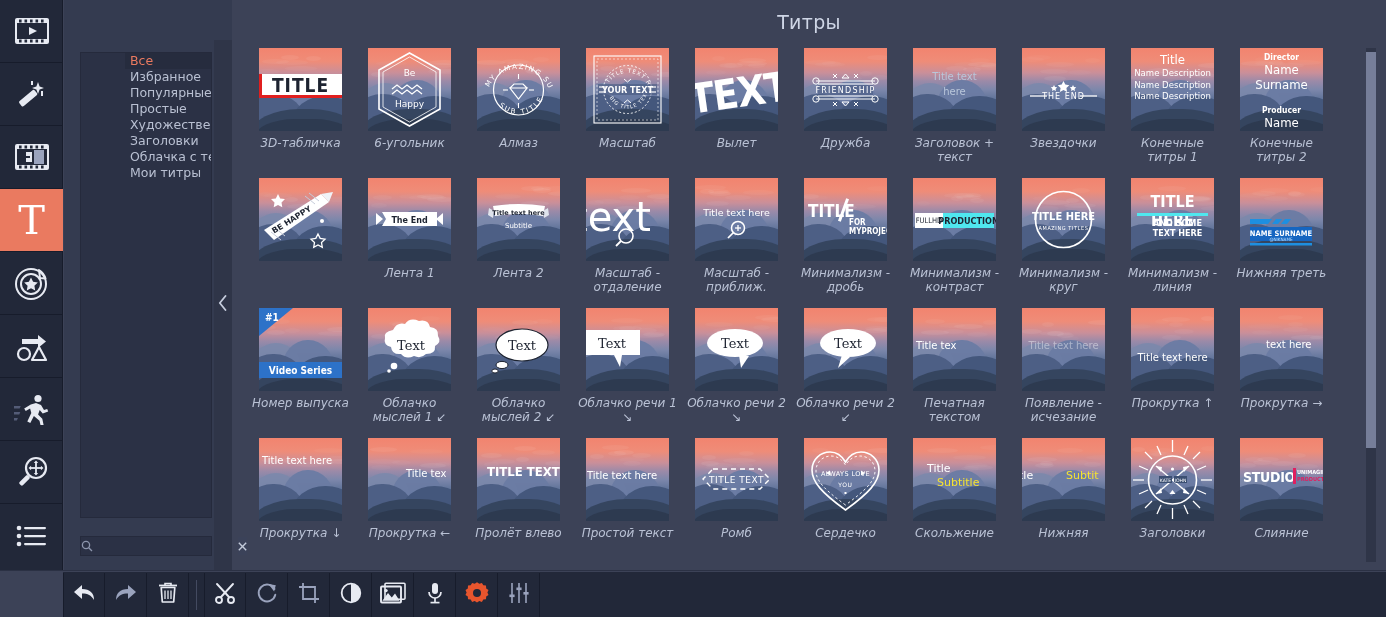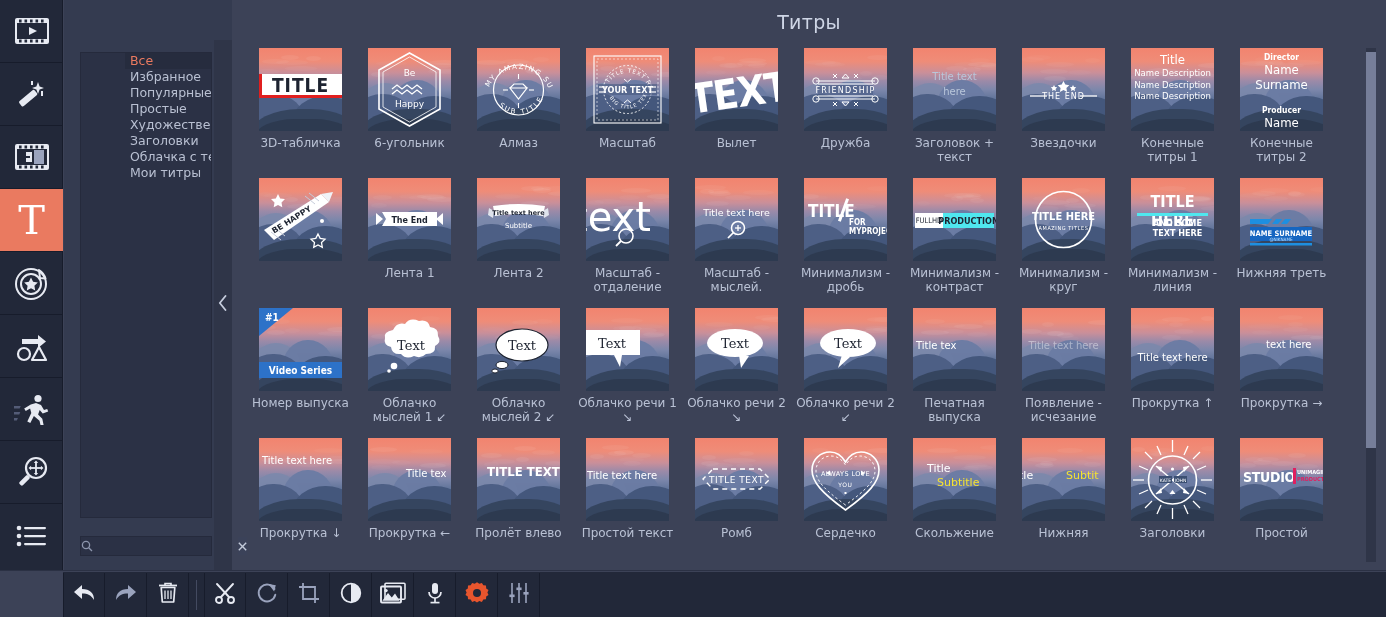--- a/index.html
+++ b/index.html
@@ -86,20 +86,21 @@
   }
   .cell { width: 109px; display: flex; flex-direction: column; align-items: center; cursor: pointer; }
   .thumb {
     width: 83px; height: 83px; position: relative; overflow: hidden;
     background: #4a5670;
   }
   .label {
     margin-top: 5px; width: 103px; text-align: center;
     font-size: 12px; line-height: 14px; color: #b9c1d4;
     height: 42px;
+    font-style: italic;
   }
   
   .sky {
     position: absolute; inset: 0;
     background:
       linear-gradient(180deg,#f2846f 0%, #ef8c78 16%, #c98f9a 30%, #9b8aa8 40%,
                       #7d87ab 50%, #5f7399 62%, #4a618c 74%, #3c5379 86%, #33455f 100%);
   }
   .mt { position: absolute; background: #6d7da3; }
   .m1 { left:-10%; top:42%; width:60%; height:30%;
@@ -728,21 +729,21 @@
             <div class="mt m5"></div>
             <div class="mt m6"></div>
             <div style="position:absolute;left:0;top:29px;width:100%;text-align:center;color:#fff;font-size:9.5px;">Title text here</div>
   <svg viewBox="0 0 83 83" style="position:absolute;inset:0" width="83" height="83">
    <circle cx="43" cy="50" r="6.5" fill="none" stroke="#fff" stroke-width="1.5"></circle>
    <line x1="38.5" y1="54.5" x2="33" y2="60" stroke="#fff" stroke-width="1.7"></line>
    <line x1="40" y1="50" x2="46" y2="50" stroke="#fff" stroke-width="1.3"></line>
               <line x1="43" y1="47" x2="43" y2="53" stroke="#fff" stroke-width="1.3"></line>
             </svg>
           </div>
-          <div class="label">Масштаб - мыслей.</div>
+          <div class="label">Масштаб - приближ.</div>
         </div>
         <div class="cell">
           <div class="thumb">
             <div class="sky"></div>
             <div class="cloud" style="left:-2.3950617283950617%;top:18.847710905349793%;width:20.70006001371742%;opacity:0.2896832990397805"></div>
             <div class="cloud" style="left:47.800925925925924%;top:31.235605281207135%;width:38.91923010973937%;opacity:0.18649982853223596"></div>
             <div class="cloud" style="left:-1.2623456790123453%;top:20.405392661179697%;width:30.710416666666667%;opacity:0.12043569958847736"></div>
             <div class="cloud" style="left:75.97067901234567%;top:10.110159465020576%;width:30.41929869684499%;opacity:0.13766375171467762"></div>
             <div class="cloud" style="left:21.72222222222222%;top:28.91780692729767%;width:39.650814471879286%;opacity:0.15398645404663924"></div>
             <div class="cloud" style="left:14.881172839506174%;top:29.3221622085048%;width:15.71360596707819%;opacity:0.29705812757201644"></div>
@@ -1013,21 +1014,21 @@
             <div class="cloud" style="left:84.58449074074073%;top:15.039437585733882%;width:15.942198216735253%;opacity:0.21564360425240053"></div>
             <div class="cloud" style="left:9.13233024691358%;top:26.43762002743484%;width:33.8136316872428%;opacity:0.3213695987654321"></div>
     <div class="mt m1"></div>
             <div class="mt m2"></div>
             <div class="mt m3"></div>
     <div class="mt m4"></div>
             <div class="mt m5"></div>
             <div class="mt m6"></div>
             <div style="position:absolute;left:3px;top:32px;color:#fff;font-size:10px;white-space:nowrap;">Title tex</div>
           </div>
-          <div class="label">Печатная выпуска</div>
+          <div class="label">Печатная текстом</div>
         </div>
         <div class="cell">
           <div class="thumb">
             <div class="sky"></div>
             <div class="cloud" style="left:46.77623456790124%;top:33.935468106995884%;width:21.50386659807956%;opacity:0.1477810356652949"></div>
             <div class="cloud" style="left:79.19444444444444%;top:14.224597050754458%;width:32.66130829903978%;opacity:0.3270667009602195"></div>
             <div class="cloud" style="left:-0.9799382716049383%;top:25.221544924554184%;width:25.094470164609053%;opacity:0.3153235596707819"></div>
             <div class="cloud" style="left:21.808641975308642%;top:27.123842592592595%;width:38.926808984910835%;opacity:0.2076133401920439"></div>
             <div class="cloud" style="left:29.782407407407405%;top:28.277169067215365%;width:20.87437414266118%;opacity:0.3352940672153635"></div>
             <div class="cloud" style="left:41.83024691358025%;top:30.286462620027432%;width:20.69025205761317%;opacity:0.28824228395061724"></div>
@@ -1319,21 +1320,21 @@
             <div class="mt m2"></div>
             <div class="mt m3"></div>
     <div class="mt m4"></div>
             <div class="mt m5"></div>
             <div class="mt m6"></div>
             <div class="cond" style="position:absolute;left:3px;top:31px;color:#fff;font-weight:bold;font-size:14px;letter-spacing:-0.3px;">STUDIO</div>
   <div style="position:absolute;left:53px;top:30px;width:2.5px;height:16px;background:#e01f5f;"></div>
   <div class="cond" style="position:absolute;left:57px;top:31px;color:#fff;font-weight:bold;font-size:5.6px;line-height:6.5px;">UNIMAGINABLE</div>
   <div class="cond" style="position:absolute;left:57px;top:38px;color:#e01f5f;font-weight:bold;font-size:5.6px;line-height:6.5px;">PRODUCTION</div>
           </div>
-          <div class="label">Простой</div>
+          <div class="label">Слияние</div>
         </div>
       </div>
   </div>
 
   <div id="vscroll">
     <div id="vthumb"></div>
   </div>
 
   <div id="bottom">
     <div id="btbar">

